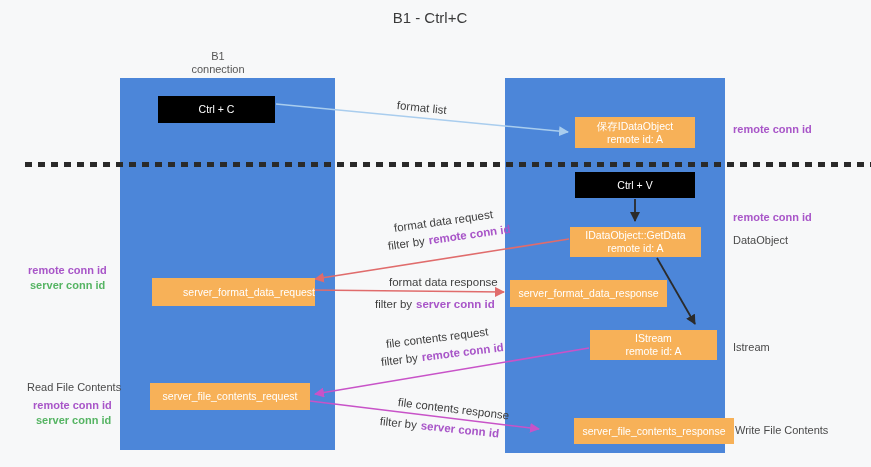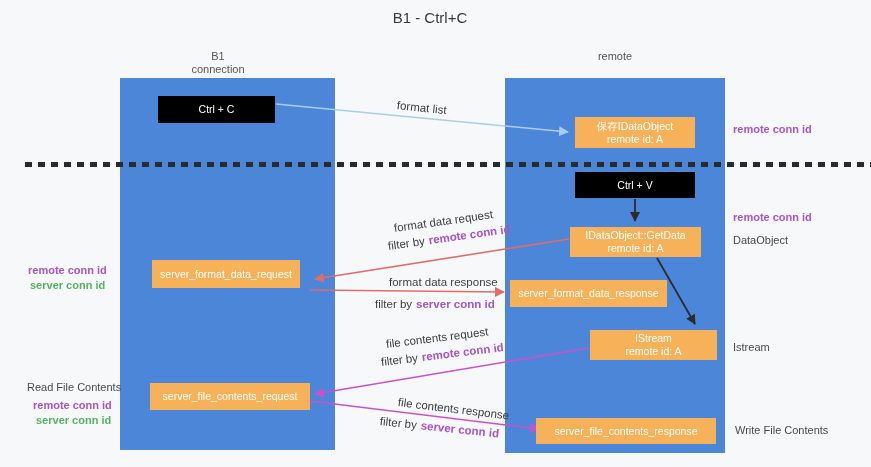--- a/index.html
+++ b/index.html
@@ -35,25 +35,25 @@
     display: flex; flex-direction: column; align-items: center; justify-content: center;
     color: #ffffff; font-size: 10.5px; line-height: 13px; text-align: center;
   }
   .node-green  { background: #000000; }
   .node-orange { background: #f7b158; }
 
   .n-ctrl-c   { left: 158px; top: 96px;  width: 117px; height: 27px; }
   .n-save     { left: 575px; top: 117px; width: 120px; height: 31px; }
   .n-ctrl-v   { left: 575px; top: 172px; width: 120px; height: 26px; }
   .n-getdata  { left: 570px; top: 227px; width: 131px; height: 30px; }
-  .n-fmt-req  { left: 152px; top: 260px; width: 148px; height: 28px; }
+  .n-fmt-req  { left: 152px; top: 278px; width: 163px; height: 28px; align-items: flex-end; }
   .n-fmt-res  { left: 510px; top: 280px; width: 157px; height: 27px; }
   .n-istream  { left: 590px; top: 330px; width: 127px; height: 30px; }
   .n-file-req { left: 150px; top: 383px; width: 160px; height: 27px; }
-  .n-file-res { left: 536px; top: 418px; width: 180px; height: 26px; }
+  .n-file-res { left: 574px; top: 418px; width: 160px; height: 26px; }
 
   .mid-label { font-size: 11.5px; color: #3f3f3f; white-space: nowrap; transform-origin: left center; }
   .purple { color: #a855c8; font-weight: bold; }
   .greentx { color: #55b463; font-weight: bold; }
   .graytx { color: #4a4a4a; }
   .filter-prefix { margin-right: 4px; }
 
   .rot-n8 { transform: rotate(-8deg); }
   .rot-n7 { transform: rotate(-7deg); }
   .rot-p6 { transform: rotate(6deg); }
@@ -69,21 +69,20 @@
 
 <div class="abs title">
   <div>B1 - Ctrl+C</div>
 </div>
 
 <div class="abs lane-header lane-header-left">
   <div>B1</div>
   <div>connection</div>
 </div>
 <div class="abs lane-header lane-header-right">
-  <div>remote</div>
 </div>
 
 <div class="abs lane lane-left"></div>
 <div class="abs lane lane-right"></div>
 
 <div class="abs dashline"></div>
 
 <svg class="abs arrows" width="871" height="467" viewBox="0 0 871 467">
   <defs>
     <marker id="m-blue" markerUnits="userSpaceOnUse" markerWidth="11" markerHeight="10" refX="9" refY="5" orient="auto">

